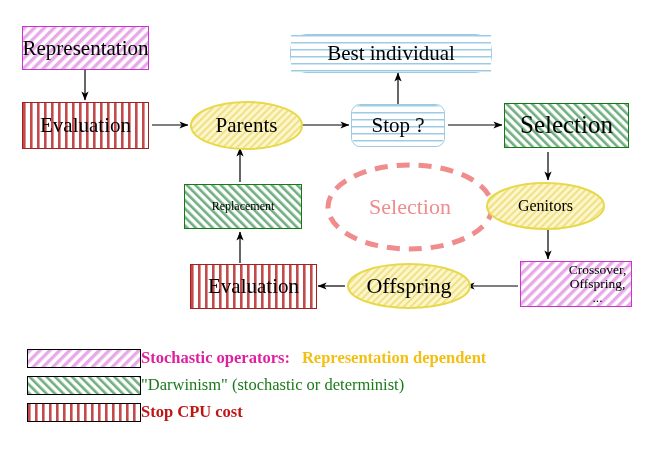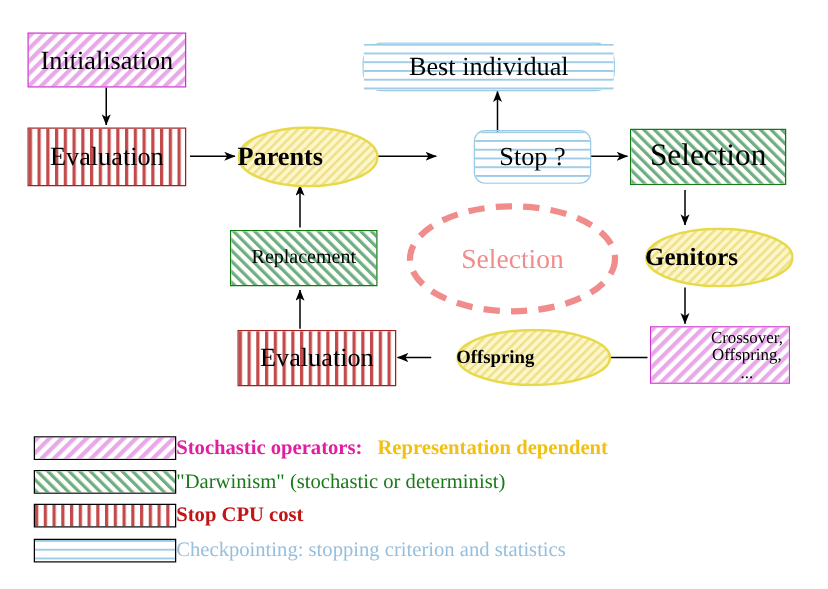--- a/index.html
+++ b/index.html
@@ -10,23 +10,23 @@
   .node{position:absolute;box-sizing:border-box;display:flex;align-items:center;
         justify-content:center;text-align:center;color:#000;line-height:1.05;}
   .node .lbl{position:relative;z-index:3;}
   .node .fill{position:absolute;left:0;top:0;width:100%;height:100%;z-index:1;}
 
   .boxnode{border:1.5px solid #000;}
   .magenta{border-color:#cc33cc;}
   .green{border-color:#147a14;}
   .dred{border-color:#a32020;}
   .lblue{border-color:#9dcbe6;}
-  .rounded{border-radius:9px;margin-left:28px;}
-
-  .ell{position:absolute;display:flex;align-items:center;text-align:center;font-weight:bold;}
+  .rounded{border-radius:9px;}
+
+  .ell{position:absolute;display:flex;align-items:center;justify-content:center;text-align:center;}
   .ell svg{position:absolute;left:0;top:0;}
   .ell .lbl{position:relative;z-index:3;color:#000;}
 
   #legend{position:absolute;left:0;top:340px;width:662px;height:131px;}
   .lrow{position:absolute;left:0;height:24px;display:flex;align-items:center;}
   .swatch{position:relative;width:114px;height:19px;margin-left:27px;box-sizing:border-box;
           border:1.5px solid #000;}
   .swatch .fill{position:absolute;left:0;top:0;width:100%;height:100%;}
   .ltext{font-size:16.5px;white-space:nowrap;}
   .t-mag{color:#e01fa0;font-weight:bold;}
@@ -82,21 +82,21 @@
       <path d="M240,182 L240,148"></path>
     </g>
 
     <ellipse cx="410" cy="207" rx="82" ry="42" fill="none" stroke="#f08c8c" stroke-width="5" stroke-dasharray="13,9"></ellipse>
   </svg>
 
   <div class="node boxnode magenta" style="left:22px;top:26px;width:127px;height:44px;font-size:21px;">
     <svg class="fill" width="100%" height="100%" preserveAspectRatio="none">
         <rect width="100%" height="100%" fill="url(#p-mag)"></rect>
       </svg>
-    <span class="lbl">Initialisation</span>
+    <span class="lbl">Representation</span>
   </div>
 
   <div class="node boxnode lblue" style="left:290px;top:34px;width:202px;height:39px;font-size:21px;border-radius:16px;">
     <svg class="fill" width="100%" height="100%" preserveAspectRatio="none">
         <rect width="100%" height="100%" fill="url(#p-blue)"></rect>
       </svg>
     <span class="lbl">Best individual</span>
   </div>
 
   <div class="node boxnode dred" style="left:22px;top:102px;width:127px;height:47px;font-size:21px;">
@@ -120,44 +120,44 @@
     <span class="lbl">Stop ?</span>
   </div>
 
   <div class="node boxnode green" style="left:504px;top:103px;width:125px;height:45px;font-size:25px;">
     <svg class="fill" width="100%" height="100%" preserveAspectRatio="none">
         <rect width="100%" height="100%" fill="url(#p-green)"></rect>
       </svg>
     <span class="lbl">Selection</span>
   </div>
 
-  <div class="node boxnode green" style="left:184px;top:184px;width:118px;height:45px;font-size:16px;">
+  <div class="node boxnode green" style="left:184px;top:184px;width:118px;height:45px;font-size:12px;">
     <svg class="fill" width="100%" height="100%" preserveAspectRatio="none">
         <rect width="100%" height="100%" fill="url(#p-green)"></rect>
       </svg>
     <span class="lbl">Replacement</span>
   </div>
 
   <span class="genlabel" style="left:355px;top:194px;width:110px;text-align:center;font-size:22px;">Selection</span>
 
-  <div class="ell" style="left:516px;top:182px;width:119px;height:48px;font-size:20px;">
+  <div class="ell" style="left:486px;top:182px;width:119px;height:48px;font-size:16px;">
     <svg width="119" height="48">
         <ellipse cx="59.5" cy="24" rx="58.5" ry="23" fill="url(#p-yellow)" stroke="#e8d94a" stroke-width="2"></ellipse>
       </svg>
     <span class="lbl">Genitors</span>
   </div>
 
   <div class="node boxnode dred" style="left:190px;top:264px;width:127px;height:45px;font-size:21px;">
     <svg class="fill" width="100%" height="100%" preserveAspectRatio="none">
         <rect width="100%" height="100%" fill="url(#p-red)"></rect>
       </svg>
     <span class="lbl">Evaluation</span>
   </div>
 
-  <div class="ell" style="left:365px;top:263px;width:124px;height:46px;font-size:15px;">
+  <div class="ell" style="left:347px;top:263px;width:124px;height:46px;font-size:22px;">
     <svg width="124" height="46">
         <ellipse cx="62" cy="23" rx="61" ry="22" fill="url(#p-yellow)" stroke="#e8d94a" stroke-width="2"></ellipse>
       </svg>
     <span class="lbl">Offspring</span>
   </div>
 
   <div class="node boxnode magenta" style="left:520px;top:261px;width:112px;height:46px;flex-direction:column;font-size:13.5px;padding-left:43px;">
     <svg class="fill" width="100%" height="100%" preserveAspectRatio="none">
         <rect width="100%" height="100%" fill="url(#p-mag)"></rect>
       </svg>
@@ -188,23 +188,15 @@
 
     <div class="lrow" style="top:60px;">
       <span class="swatch dred">
         <svg class="fill" width="100%" height="100%" preserveAspectRatio="none">
             <rect width="100%" height="100%" fill="url(#p-red)"></rect>
           </svg>
       </span>
       <span class="ltext t-red">Stop CPU cost</span>
     </div>
 
-    <div class="lrow" style="top:88px;">
-      <span class="swatch lblue">
-        <svg class="fill" width="100%" height="100%" preserveAspectRatio="none">
-            <rect width="100%" height="100%" fill="url(#p-blue)"></rect>
-          </svg>
-      </span>
-      <span class="ltext t-blue">Checkpointing: stopping criterion and statistics</span>
-    </div>
 
   </div>
 </div>
 
 </body></html>

